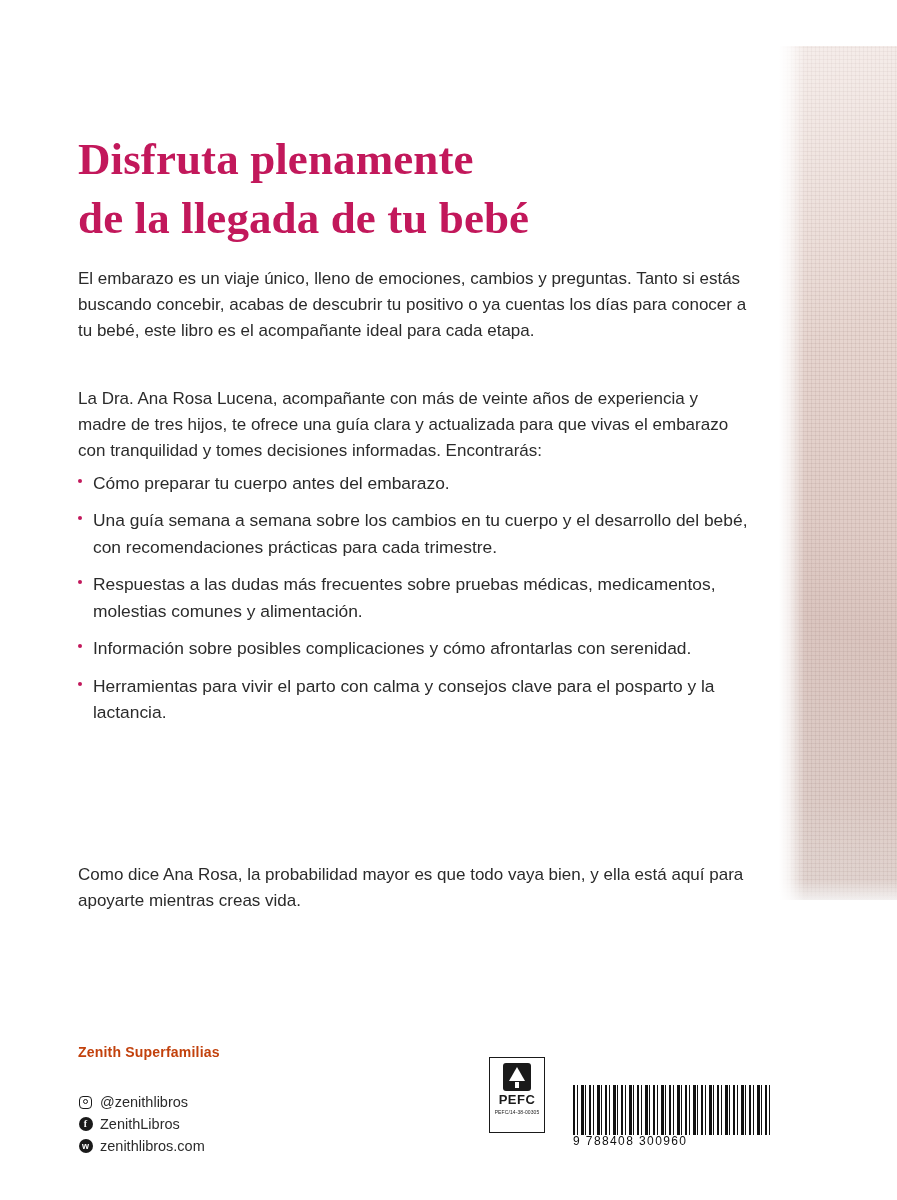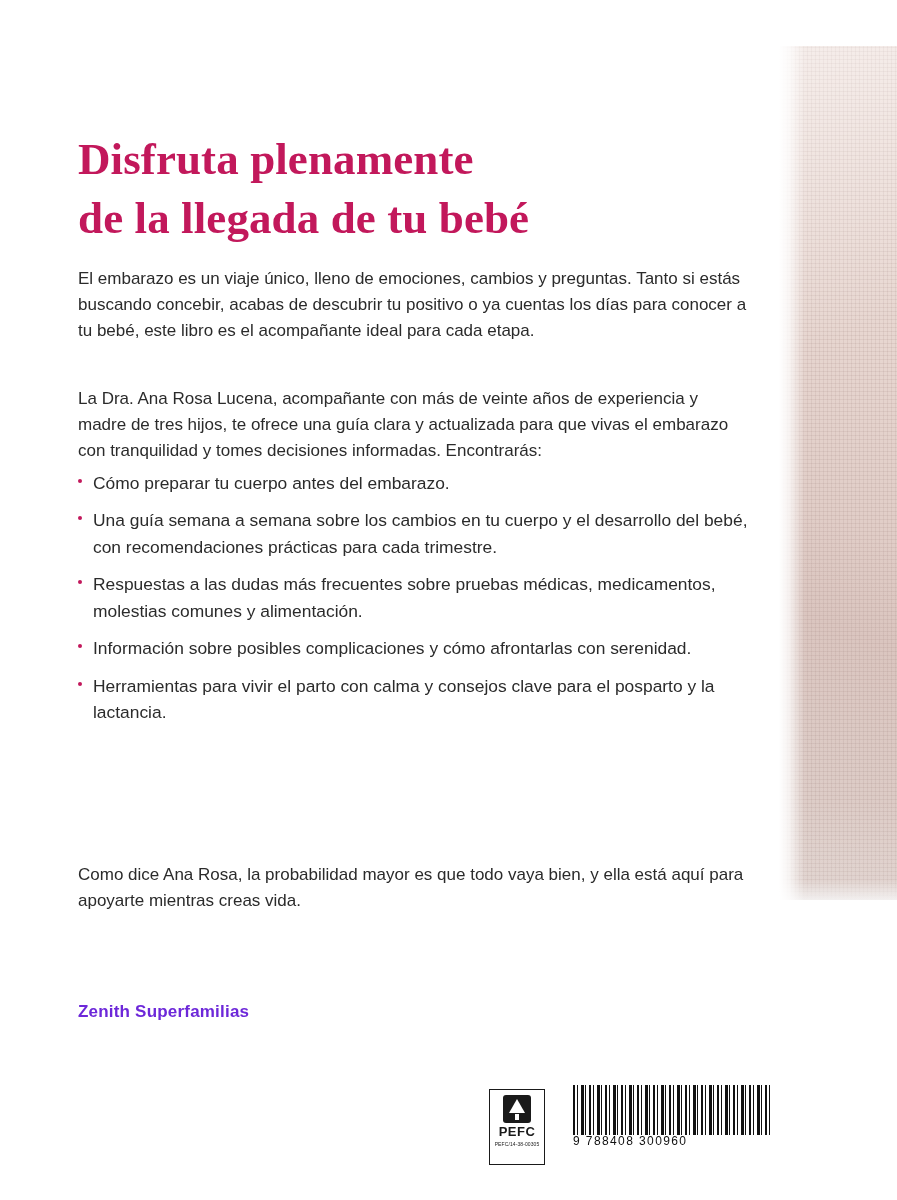--- a/index.html
+++ b/index.html
@@ -101,24 +101,24 @@
     width: 4px;
     height: 4px;
     border-radius: 50%;
     background: #c2185b;
   }
 
   
   .imprint {
     position: absolute;
     left: 78px;
-    top: 1002px;
-    font-size: 17px;
+    top: 1044px;
+    font-size: 14px;
     font-weight: bold;
-    color: #6d28d9;
+    color: #c2410c;
     letter-spacing: 0.2px;
   }
   .socials {
     position: absolute;
     left: 78px;
     top: 1092px;
   }
   .social-row {
     display: flex;
     align-items: center;
@@ -170,21 +170,20 @@
   
   .pefc {
     position: absolute;
     left: 489px;
     top: 1057px;
     width: 56px;
     height: 76px;
     border: 1.5px solid #1a1a1a;
     box-sizing: border-box;
     text-align: center;
-    margin-top: 32px;
   }
   .pefc .tree {
     width: 28px;
     height: 28px;
     margin: 5px auto 2px;
     background: #1a1a1a;
     border-radius: 3px;
     position: relative;
   }
   .pefc .tree::before {
@@ -294,20 +293,40 @@
     <div class="bullet">
       <span class="dot"></span>
       <span>Herramientas para vivir el parto con calma y consejos clave para el posparto y la lactancia.</span>
     </div>
   </div>
 
   <p class="body-block" id="closing">Como dice Ana Rosa, la probabilidad mayor es que todo vaya bien, y ella está aquí para apoyarte mientras creas vida.</p>
 
   <div class="imprint">Zenith Superfamilias</div>
 
+  <div class="socials">
+    <div class="social-row">
+      <span class="glyph">
+          <span class="ig-icon"></span>
+        </span>
+      <span>@zenithlibros</span>
+    </div>
+    <div class="social-row">
+      <span class="glyph">
+          <span class="fb-icon">f</span>
+        </span>
+      <span>ZenithLibros</span>
+    </div>
+    <div class="social-row">
+      <span class="glyph">
+          <span class="web-icon">w</span>
+        </span>
+      <span>zenithlibros.com</span>
+    </div>
+  </div>
 
   <div class="pefc">
     <div class="tree"></div>
     <div class="word">PEFC</div>
     <div class="code">PEFC/14-38-00305</div>
   </div>
 
   <div class="isbn-num">10364994</div>
 
   <div class="barcode">

